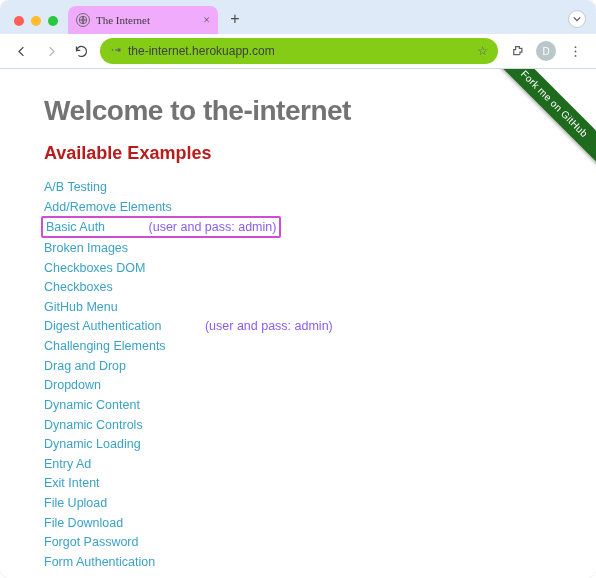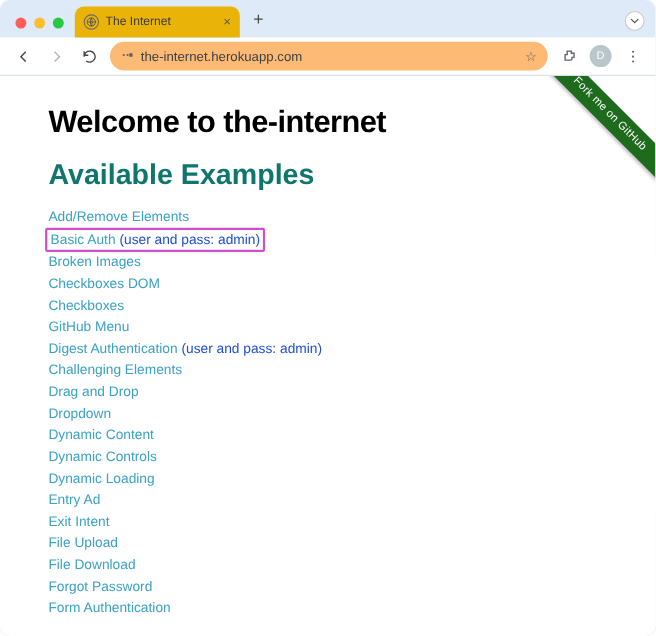--- a/index.html
+++ b/index.html
@@ -29,31 +29,32 @@
       display: flex;
       gap: 7px;
       align-items: center;
       padding: 0 10px 8px 4px;
     }
     .tl { width: 10px; height: 10px; border-radius: 50%; }
     .tl.red { background: #ff5f57; }
     .tl.yellow { background: #febc2e; }
     .tl.green { background: #28c840; }
     .tab {
-      background: #eab308;
+      background: #f0abfc;
       height: 28px;
       min-width: 150px;
       border-radius: 8px 8px 0 0;
       display: flex;
       align-items: center;
       padding: 0 8px;
       gap: 6px;
       font-size: 11px;
       color: #3a3a3a;
       position: relative;
+      font-family: Liberation Serif, serif;
     }
     .tab .favicon {
       width: 14px; height: 14px;
       border-radius: 50%;
       border: 1px solid #6b6b6b;
       display: flex; align-items: center; justify-content: center;
     }
     .tab .favicon svg { width: 10px; height: 10px; }
     .tab .close { margin-left: auto; font-size: 12px; color: #555; }
     .new-tab {
@@ -89,21 +90,21 @@
     }
     .tbtn {
       width: 22px; height: 22px;
       display: flex; align-items: center; justify-content: center;
       border-radius: 4px;
     }
     .tbtn svg { width: 15px; height: 15px; }
     .urlbar {
       flex: 1;
       height: 26px;
-      background: #fdba74;
+      background: #84cc16;
       border-radius: 13px;
       display: flex;
       align-items: center;
       padding: 0 10px;
       gap: 6px;
       font-size: 12px;
       color: #3c4043;
     }
     .urlbar .site-icon { font-size: 11px; color: #5f6368; }
     .urlbar .star { margin-left: auto; color: #5f6368; }
@@ -123,40 +124,41 @@
       background: #fff;
     }
     .content {
       padding: 20px 44px 10px 44px;
     }
     h1 {
       font-size: 28px;
       font-weight: 700;
       margin: 6px 0 16px 0;
       letter-spacing: -0.5px;
-      color: #000000;
+      color: #737373;
     }
     h2 {
-      font-size: 26px;
+      font-size: 18px;
       font-weight: 700;
       margin: 8px 0 14px 0;
-      color: #0f766e;
+      color: #b91c1c;
     }
     ul { list-style: none; }
     li {
       font-size: 12.5px;
       line-height: 1.45;
       margin-bottom: 1.5px;
     }
     li a {
       color: #3ba2c5;
       text-decoration: none;
     }
     li .suffix {
-      color: #1d4ed8;
+      color: #8b5cf6;
+      margin-left: 40px;
     }
     .highlight-box {
       display: inline-block;
       border: 2px solid #cf4dd0;
       padding: 0 3px;
       margin: -1px -3px;
       border-radius: 2px;
     }
     
     .ribbon {
@@ -253,20 +255,21 @@
 </div>
 
 <div class="viewport">
   <div class="ribbon">
     <a class="ribbon-inner">Fork me on GitHub</a>
   </div>
   <div class="content">
     <h1>Welcome to the-internet</h1>
     <h2>Available Examples</h2>
     <ul id="examples-list">
+        <li><a href="#">A/B Testing</a></li>
         <li><a href="#">Add/Remove Elements</a></li>
         <li><span class="highlight-box"><a href="#">Basic Auth</a><span class="suffix"> (user and pass: admin)</span></span></li>
         <li><a href="#">Broken Images</a></li>
         <li><a href="#">Checkboxes DOM</a></li>
         <li><a href="#">Checkboxes</a></li>
         <li><a href="#">GitHub Menu</a></li>
         <li><a href="#">Digest Authentication</a><span class="suffix"> (user and pass: admin)</span></li>
         <li><a href="#">Challenging Elements</a></li>
         <li><a href="#">Drag and Drop</a></li>
         <li><a href="#">Dropdown</a></li>

